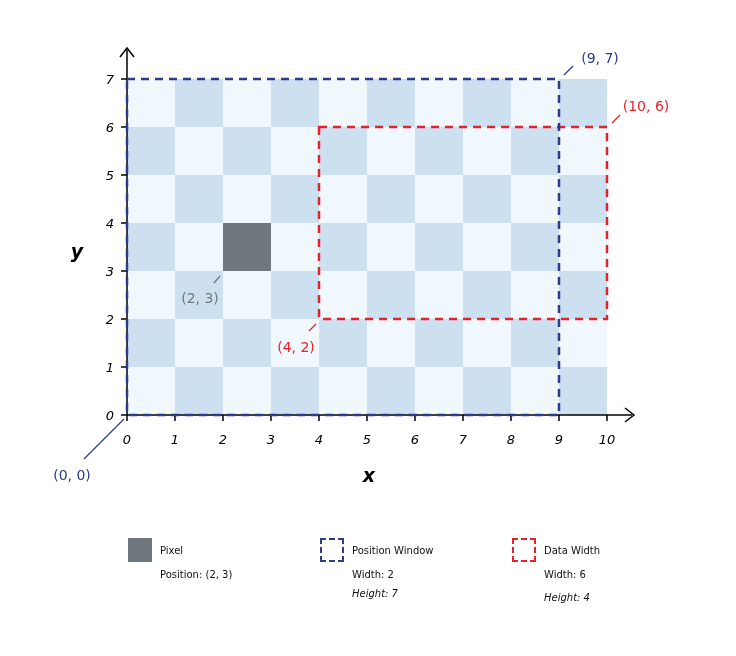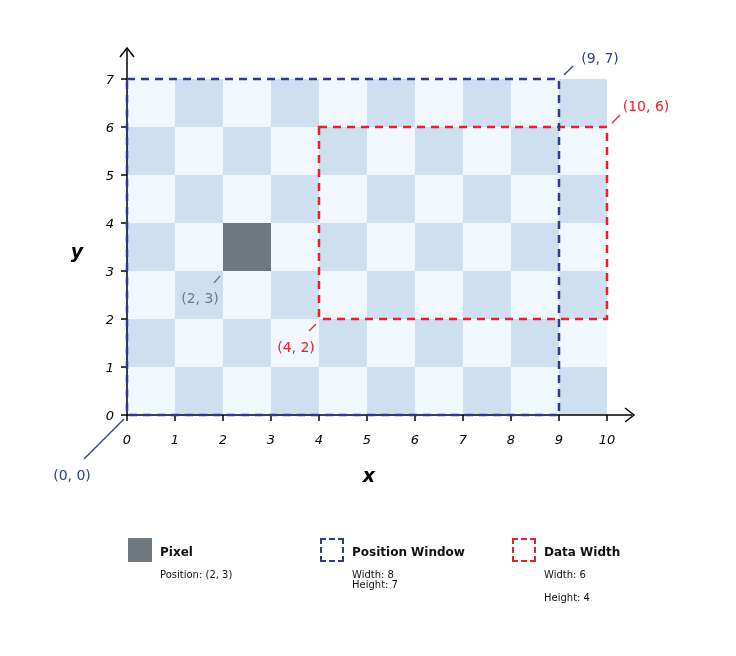--- a/index.html
+++ b/index.html
@@ -1,19 +1,19 @@
 <!DOCTYPE html>
 <html><head>
 <meta charset="utf-8">
 <style>
   html, body { margin:0; padding:0; background:#ffffff; }
   body { width:736px; height:656px; position:relative; overflow:hidden; font-family:"DejaVu Sans", sans-serif; }
   svg { position:absolute; left:0; top:0; }
   .legend { position:absolute; top:537px; font-size:13px; color:#111; }
-  .legend .title { font-weight:bold; font-size:12px; position:absolute; left:32px; top:8px; white-space:nowrap; }
+  .legend .title { font-weight:normal; font-size:10px; position:absolute; left:32px; top:8px; white-space:nowrap; }
   .legend .line { position:absolute; left:32px; white-space:nowrap; font-size:10px; }
   .swatch { position:absolute; left:0; top:1px; width:24px; height:24px; box-sizing:border-box; }
 </style>
 </head>
 <body>
 
 <svg id="chart" width="736" height="656">
     <rect x="127" y="367" width="48" height="48" fill="#f0f7fd"></rect>
     <rect x="127" y="319" width="48" height="48" fill="#cce0f0"></rect>
     <rect x="127" y="271" width="48" height="48" fill="#f0f7fd"></rect>
@@ -145,22 +145,22 @@
 
 <div class="legend" style="left:128px;">
   <div class="swatch" style="background:#6e787e;"></div>
   <div class="title">Pixel</div>
   <div class="line" style="top:32px;">Position: (2, 3)</div>
 </div>
 
 <div class="legend" style="left:320px;">
   <div class="swatch" style="border:2px dashed #2e3a8c;"></div>
   <div class="title">Position Window</div>
-  <div class="line" style="top:32px;">Width: 8</div>
-  <div class="line" style="top:42px;">Height: 7</div>
+  <div class="line" style="top:32px;">Width: 2</div>
+  <div class="line" style="top:51px;font-style:italic;">Height: 7</div>
 </div>
 
 <div class="legend" style="left:512px;">
   <div class="swatch" style="border:2px dashed #e8202a;"></div>
   <div class="title">Data Width</div>
   <div class="line" style="top:32px;">Width: 6</div>
-  <div class="line" style="top:55px;">Height: 4</div>
+  <div class="line" style="top:55px;font-style:italic;">Height: 4</div>
 </div>
 
 </body></html>

